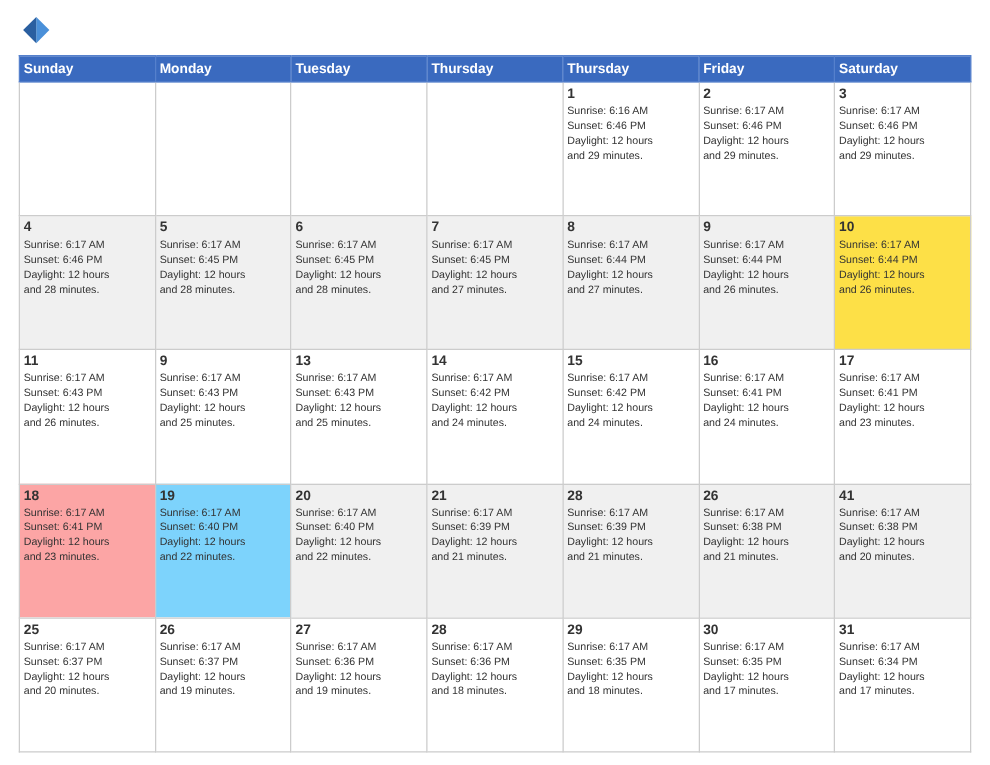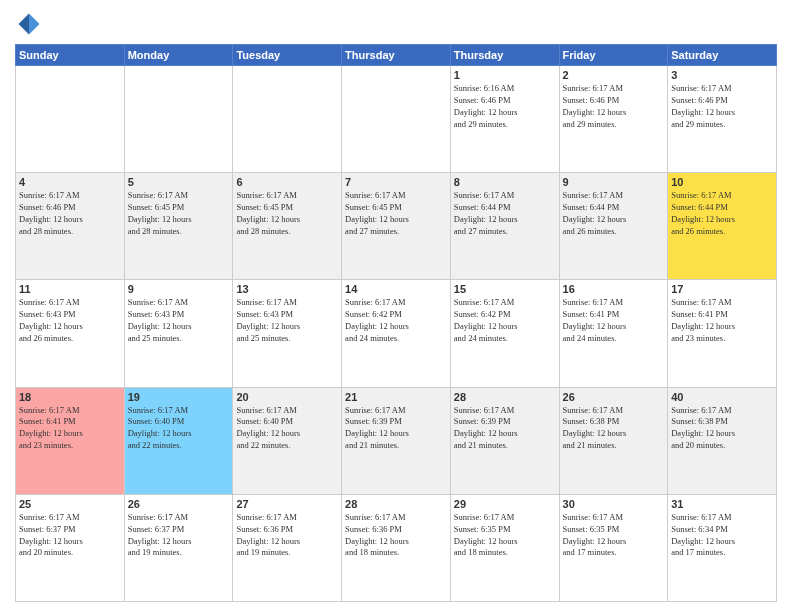--- a/index.html
+++ b/index.html
@@ -85,21 +85,20 @@
       font-size: 11px;
       font-weight: bold;
       color: #333;
       display: block;
       margin-bottom: 2px;
     }
     .day-info {
       font-size: 8.5px;
       line-height: 1.4;
       color: #333;
-      font-family: Liberation Serif, serif;
     }
     .empty-cell {
       background: #fff !important;
     }
   </style>
 </head>
 <body>
 
 <div class="page">
   <div class="header">
@@ -298,21 +297,21 @@
 and 21 minutes.</div>
           </td>
           <td style="background: rgb(240, 240, 240);">
             <span class="day-num">26</span>
             <div class="day-info" style="white-space: pre-line;">Sunrise: 6:17 AM
 Sunset: 6:38 PM
 Daylight: 12 hours
 and 21 minutes.</div>
           </td>
           <td style="background: rgb(240, 240, 240);">
-            <span class="day-num">40</span>
+            <span class="day-num">41</span>
             <div class="day-info" style="white-space: pre-line;">Sunrise: 6:17 AM
 Sunset: 6:38 PM
 Daylight: 12 hours
 and 20 minutes.</div>
           </td>
         </tr>
         <tr>
           <td>
             <span class="day-num">25</span>
             <div class="day-info" style="white-space: pre-line;">Sunrise: 6:17 AM

